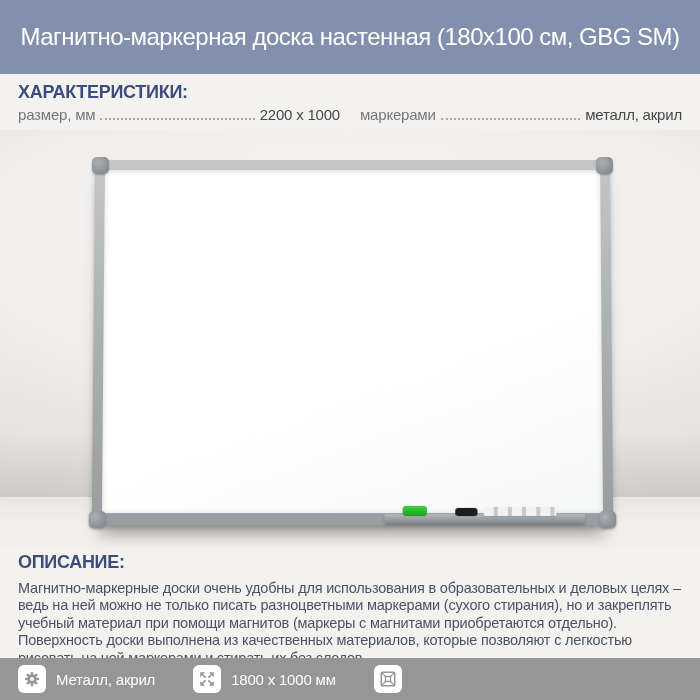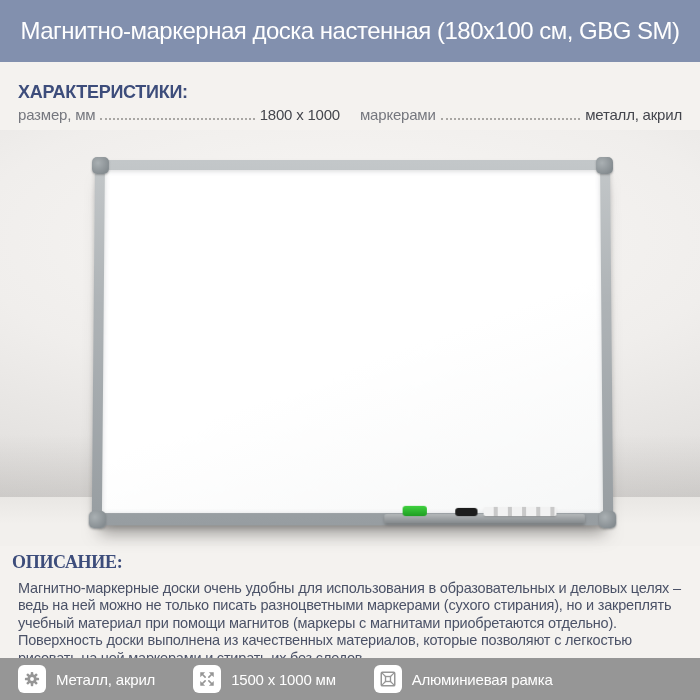--- a/index.html
+++ b/index.html
@@ -6,33 +6,33 @@
   html,body { width:700px; height:700px; }
   body {
     font-family:"Liberation Sans","DejaVu Sans",sans-serif;
     background:#f4f2ef;
     position:relative;
     overflow:hidden;
     letter-spacing:-0.2px;
   }
   
   .header {
-    position:absolute; left:0; top:0; width:700px; height:62px;
+    position:absolute; left:0; top:0; width:700px; height:74px;
     background:#8290ae;
     display:flex; align-items:center; justify-content:center;
   }
   .header h1 {
     color:#ffffff; font-size:24px; font-weight:normal; letter-spacing:-0.5px;
   }
   
   .section-heading {
     color:#3d4d7b; font-size:18px; font-weight:bold; letter-spacing:-0.3px;
   }
   .char-heading { position:absolute; left:18px; top:82px; }
-  .desc-heading { position:absolute; left:12px; top:552px;font-family:Liberation Serif, serif; }
+  .desc-heading { position:absolute; left:18px; top:552px; }
   
   .specs {
     position:absolute; left:18px; top:106px; width:664px;
     display:flex; gap:20px;
   }
   .spec { flex:1; display:flex; align-items:flex-end; font-size:15px; }
   .spec .label { color:#75777e; white-space:nowrap; }
   .spec .leader { flex:1; border-bottom:2px dotted #a9a7a4; margin:0 5px; transform:translateY(-3px); }
   .spec .value { color:#44464d; white-space:nowrap; }
   
@@ -118,21 +118,21 @@
 <div class="header">
   <h1>Магнитно-маркерная доска настенная (180х100 см, GBG SM)</h1>
 </div>
 
 <div class="section-heading char-heading">ХАРАКТЕРИСТИКИ:</div>
 
 <div class="specs">
   <div class="spec">
     <span class="label">размер, мм</span>
     <span class="leader"></span>
-    <span class="value">1800 х 1000</span>
+    <span class="value">2200 х 1000</span>
   </div>
   <div class="spec">
     <span class="label">маркерами</span>
     <span class="leader"></span>
     <span class="value">металл, акрил</span>
   </div>
 </div>
 
 <div class="scene">
   <div class="wall"></div>
@@ -177,25 +177,24 @@
         <path d="M9.5 9.5 L5 5"></path>
           <polygon points="3,3 9.5,3 3,9.5" stroke="none"></polygon>
         <path d="M14.5 9.5 L19 5"></path>
           <polygon points="21,3 14.5,3 21,9.5" stroke="none"></polygon>
         <path d="M9.5 14.5 L5 19"></path>
           <polygon points="3,21 9.5,21 3,14.5" stroke="none"></polygon>
         <path d="M14.5 14.5 L19 19"></path>
           <polygon points="21,21 14.5,21 21,14.5" stroke="none"></polygon>
       </svg>
     </span>
-    <span class="footer-label">1500 х 1000 мм</span>
+    <span class="footer-label">1800 х 1000 мм</span>
   </div>
   <div class="footer-item">
     <span class="chip">
       <svg width="18" height="18" viewBox="0 0 24 24" fill="none" stroke="#969696" stroke-width="2">
         <rect x="3" y="3" width="18" height="18" rx="1.5"></rect>
         <rect x="8.7" y="8.7" width="6.6" height="6.6" stroke-width="1.8"></rect>
         <path d="M3.5 3.5 L9 9 M20.5 3.5 L15 9 M3.5 20.5 L9 15 M20.5 20.5 L15 15" stroke-width="1.6"></path>
       </svg>
     </span>
-    <span class="footer-label">Алюминиевая рамка</span>
   </div>
 </div>
 
 </body></html>

